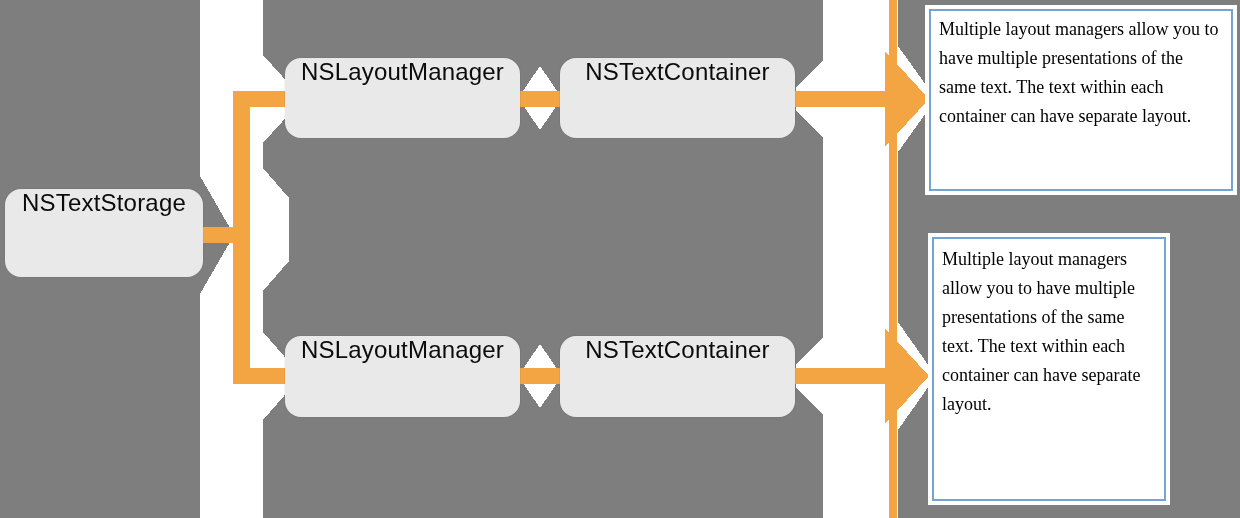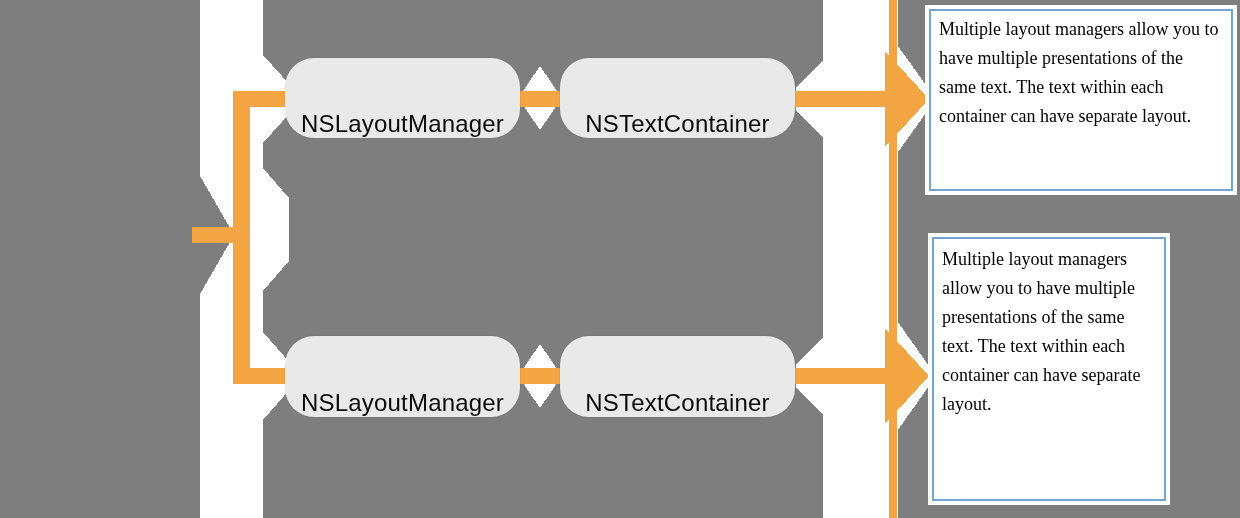--- a/index.html
+++ b/index.html
@@ -3,23 +3,23 @@
 <meta charset="utf-8">
 <style>
   html,body{margin:0;padding:0;background:#ffffff;}
   #stage{
     position:relative;width:1240px;height:518px;overflow:hidden;
     background:var(--white,#fff);
     font-family:"Liberation Sans",sans-serif;
   }
   #bg-svg{position:absolute;left:0;top:0;width:1240px;height:518px;display:block;}
   .node{
-    position:absolute;display:flex;align-items:flex-end;justify-content:center;
+    position:absolute;display:flex;align-items:flex-start;justify-content:center;
     background:var(--node-fill,#e9e9e9);
-    border-radius:29px;
+    border-radius:16px;
     color:var(--ink,#0b0b0b);
     font-size:24px;
     letter-spacing:0.2px;
     box-shadow:0 0 0 1px rgba(0,0,0,0.04);
   }
   .node-ts{left:5px;top:189px;width:198px;height:88px;}
   .node-lm1{left:285px;top:58px;width:235px;height:80px;}
   .node-tc1{left:560px;top:58px;width:235px;height:80px;}
   .node-lm2{left:285px;top:336px;width:235px;height:81px;}
   .node-tc2{left:560px;top:336px;width:235px;height:81px;}
@@ -72,20 +72,23 @@
       <rect x="792" y="91" width="105" height="16"></rect>
       <polygon points="885,51 929,99 885,147"></polygon>
 
       <rect x="233" y="368" width="60" height="16"></rect>
       <rect x="515" y="368" width="50" height="16"></rect>
       <rect x="792" y="368" width="105" height="16"></rect>
       <polygon points="885,328 929,376 885,424"></polygon>
     </g>
   </svg>
 
+  <div class="node node-ts">
+    <span>NSTextStorage</span>
+  </div>
   <div class="node node-lm1">
     <span>NSLayoutManager</span>
   </div>
   <div class="node node-tc1">
     <span>NSTextContainer</span>
   </div>
   <div class="node node-lm2">
     <span>NSLayoutManager</span>
   </div>
   <div class="node node-tc2">

